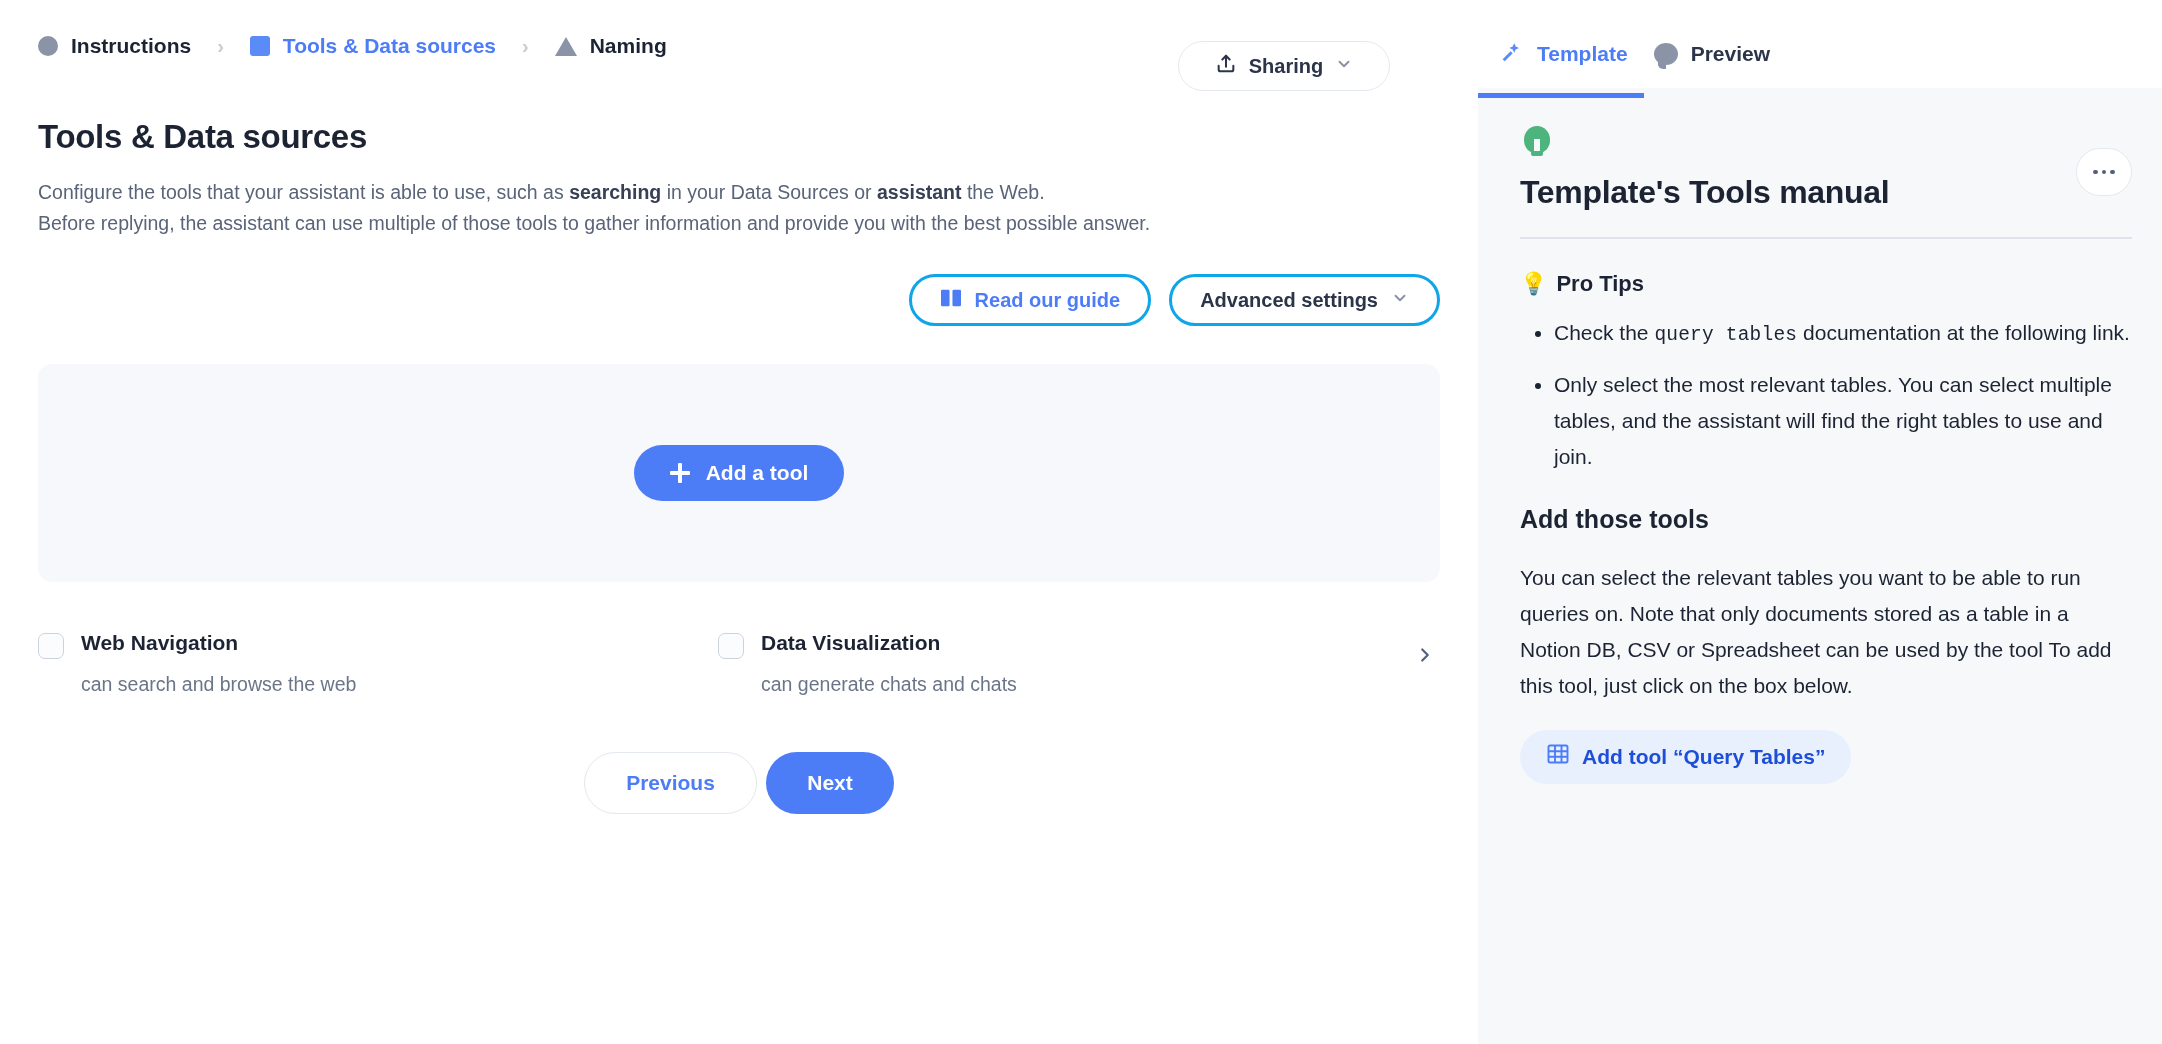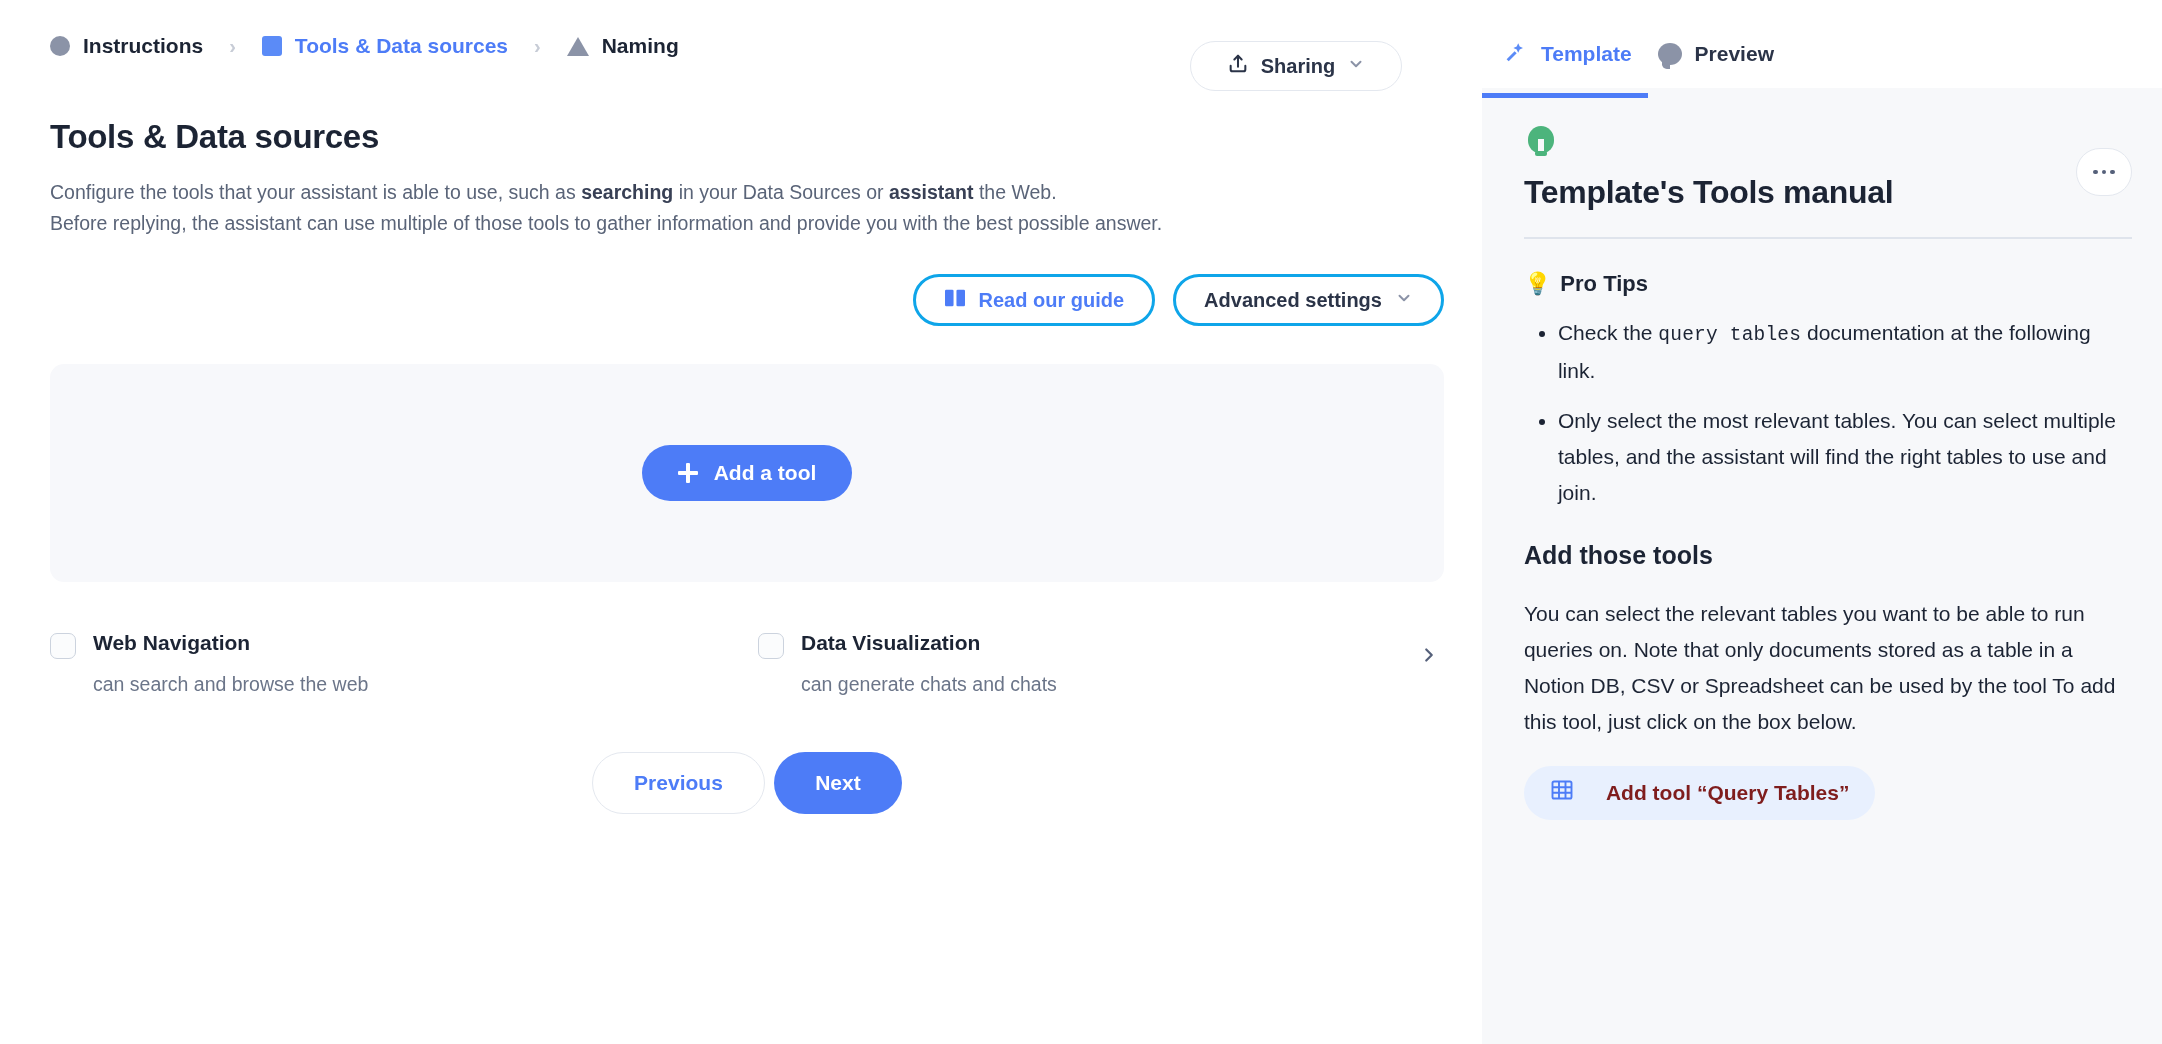--- a/index.html
+++ b/index.html
@@ -20,21 +20,20 @@
     background: #ffffff;
   }
 
   
   .main {
     width: 1478px;
     height: 1044px;
     position: relative;
     background: #ffffff;
     padding: 0 38px;
-    margin-left: 12px;
   }
 
   
   .breadcrumb {
     display: flex;
     align-items: center;
     height: 92px;
     gap: 0px;
   }
   .crumb {
@@ -180,21 +179,20 @@
   }
   .plus-glyph::before { left: 8px; top: 0; width: 4px; height: 20px; }
   .plus-glyph::after  { top: 8px; left: 0; height: 4px; width: 20px; }
 
   
   .caps {
     margin-top: 48px;
     display: flex;
     align-items: flex-start;
     position: relative;
-    gap: 28px;
   }
   .cap {
     display: flex;
     gap: 17px;
     align-items: flex-start;
     width: 680px;
     cursor: pointer;
   }
   .cap-check {
     width: 26px; height: 26px;
@@ -422,26 +420,26 @@
     color: #1c2434;
   }
   .add-query-btn {
     margin-top: 26px;
     height: 54px;
     background: #e8f0fe;
     border: none;
     border-radius: 27px;
     display: inline-flex;
     align-items: center;
-    gap: 32px;
+    gap: 12px;
     padding: 0 26px;
     cursor: pointer;
     font-size: 21px;
     font-weight: 700;
-    color: #7f1d1d;
+    color: #1d4ed8;
     white-space: nowrap;
   }
 </style>
 </head>
 <body>
 
 <div class="app">
 
   <div class="main">
 

